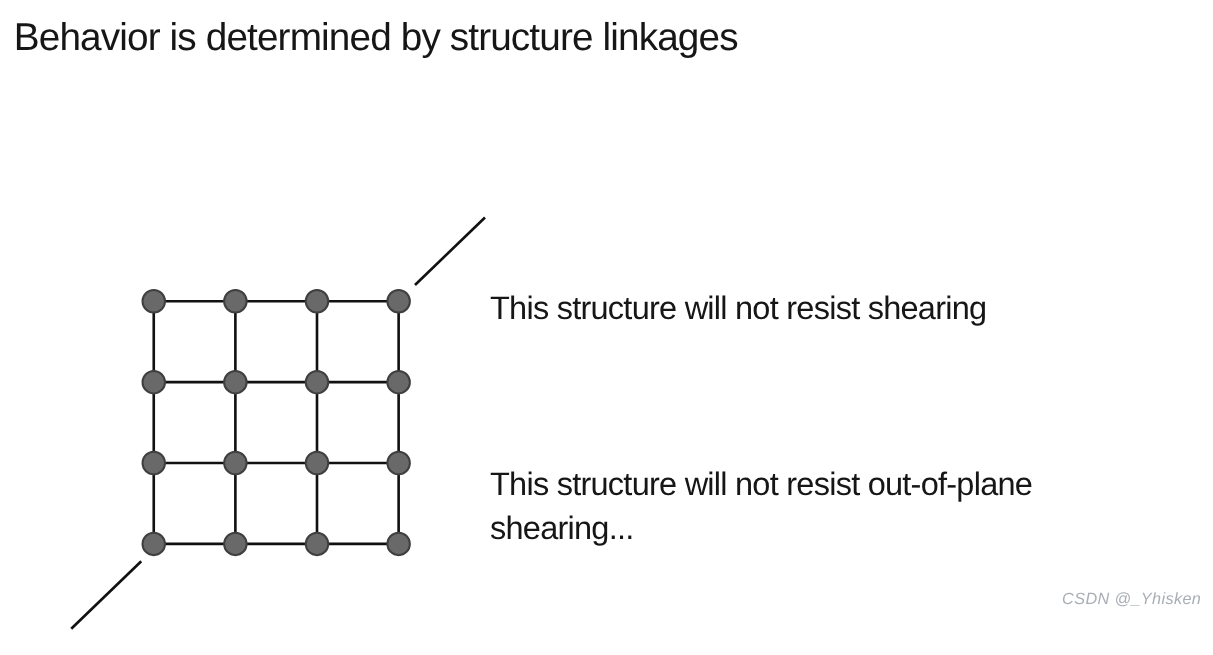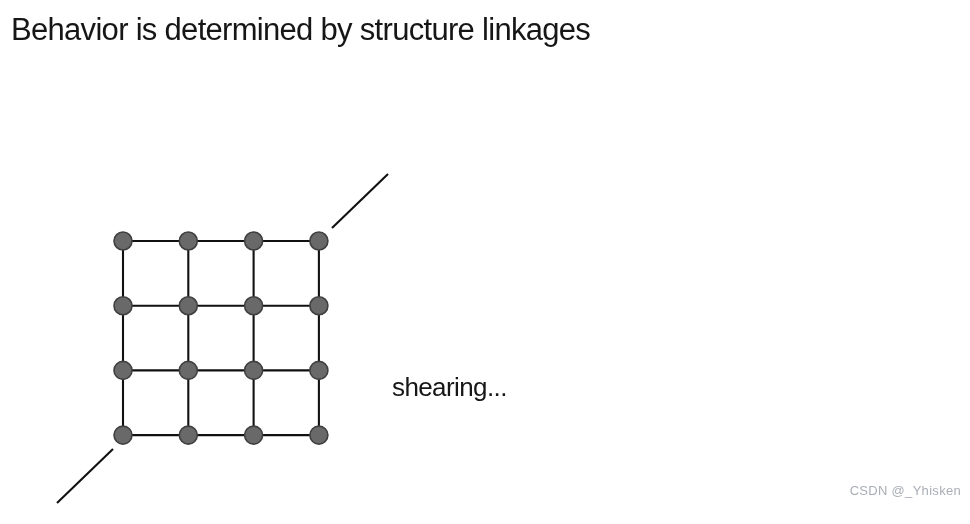--- a/index.html
+++ b/index.html
@@ -40,25 +40,26 @@
     line-height:35px;
     letter-spacing:-0.6px;
     color:var(--text);
     font-weight:400;
     white-space:nowrap;
   }
   .annotation-shearing{left:392px;top:229px;}
   .annotation-bending{left:392px;top:370px;}
   .watermark{
     position:absolute;
-    right:9px;top:483px;
+    right:9px;top:471px;
     font-size:13px;
     letter-spacing:0.3px;
     color:var(--watermark);
     font-weight:400;
+    font-style:italic;
   }
 </style>
 </head>
 <body>
 
 <div class="slide">
 
   <div class="slide-title">Behavior is determined by structure linkages</div>
 
   <svg class="lattice-svg" viewBox="0 0 970 524" xmlns="http://www.w3.org/2000/svg">
@@ -99,20 +100,22 @@
       <circle cx="123" cy="370.4" r="9" fill="#696969" stroke="#3f3f3f" stroke-width="1.6"></circle>
       <circle cx="188.3" cy="370.4" r="9" fill="#696969" stroke="#3f3f3f" stroke-width="1.6"></circle>
       <circle cx="253.6" cy="370.4" r="9" fill="#696969" stroke="#3f3f3f" stroke-width="1.6"></circle>
       <circle cx="318.9" cy="370.4" r="9" fill="#696969" stroke="#3f3f3f" stroke-width="1.6"></circle>
       <circle cx="123" cy="435.1" r="9" fill="#696969" stroke="#3f3f3f" stroke-width="1.6"></circle>
       <circle cx="188.3" cy="435.1" r="9" fill="#696969" stroke="#3f3f3f" stroke-width="1.6"></circle>
       <circle cx="253.6" cy="435.1" r="9" fill="#696969" stroke="#3f3f3f" stroke-width="1.6"></circle>
       <circle cx="318.9" cy="435.1" r="9" fill="#696969" stroke="#3f3f3f" stroke-width="1.6"></circle>
     </svg>
 
+  <div class="annotation annotation-shearing">This structure will not resist shearing</div>
 
   <div class="annotation annotation-bending">
+    <div>This structure will not resist out-of-plane</div>
     <div>shearing...</div>
   </div>
 
   <div class="watermark">CSDN @_Yhisken</div>
 
 </div>
 
 </body></html>

